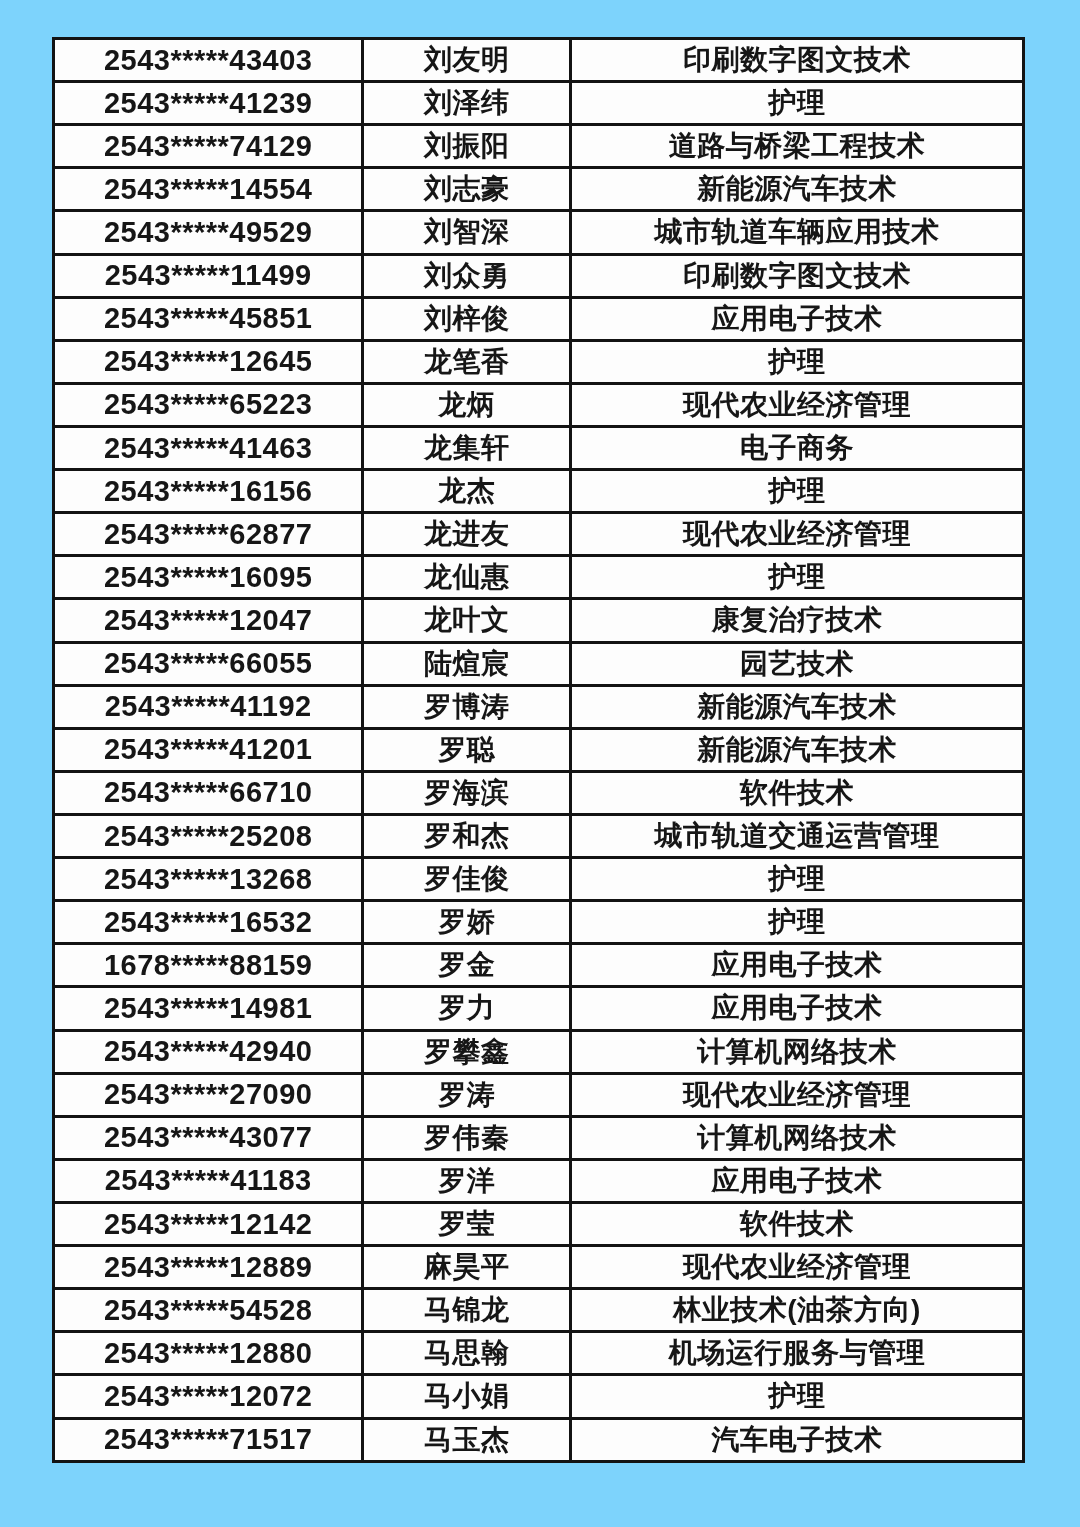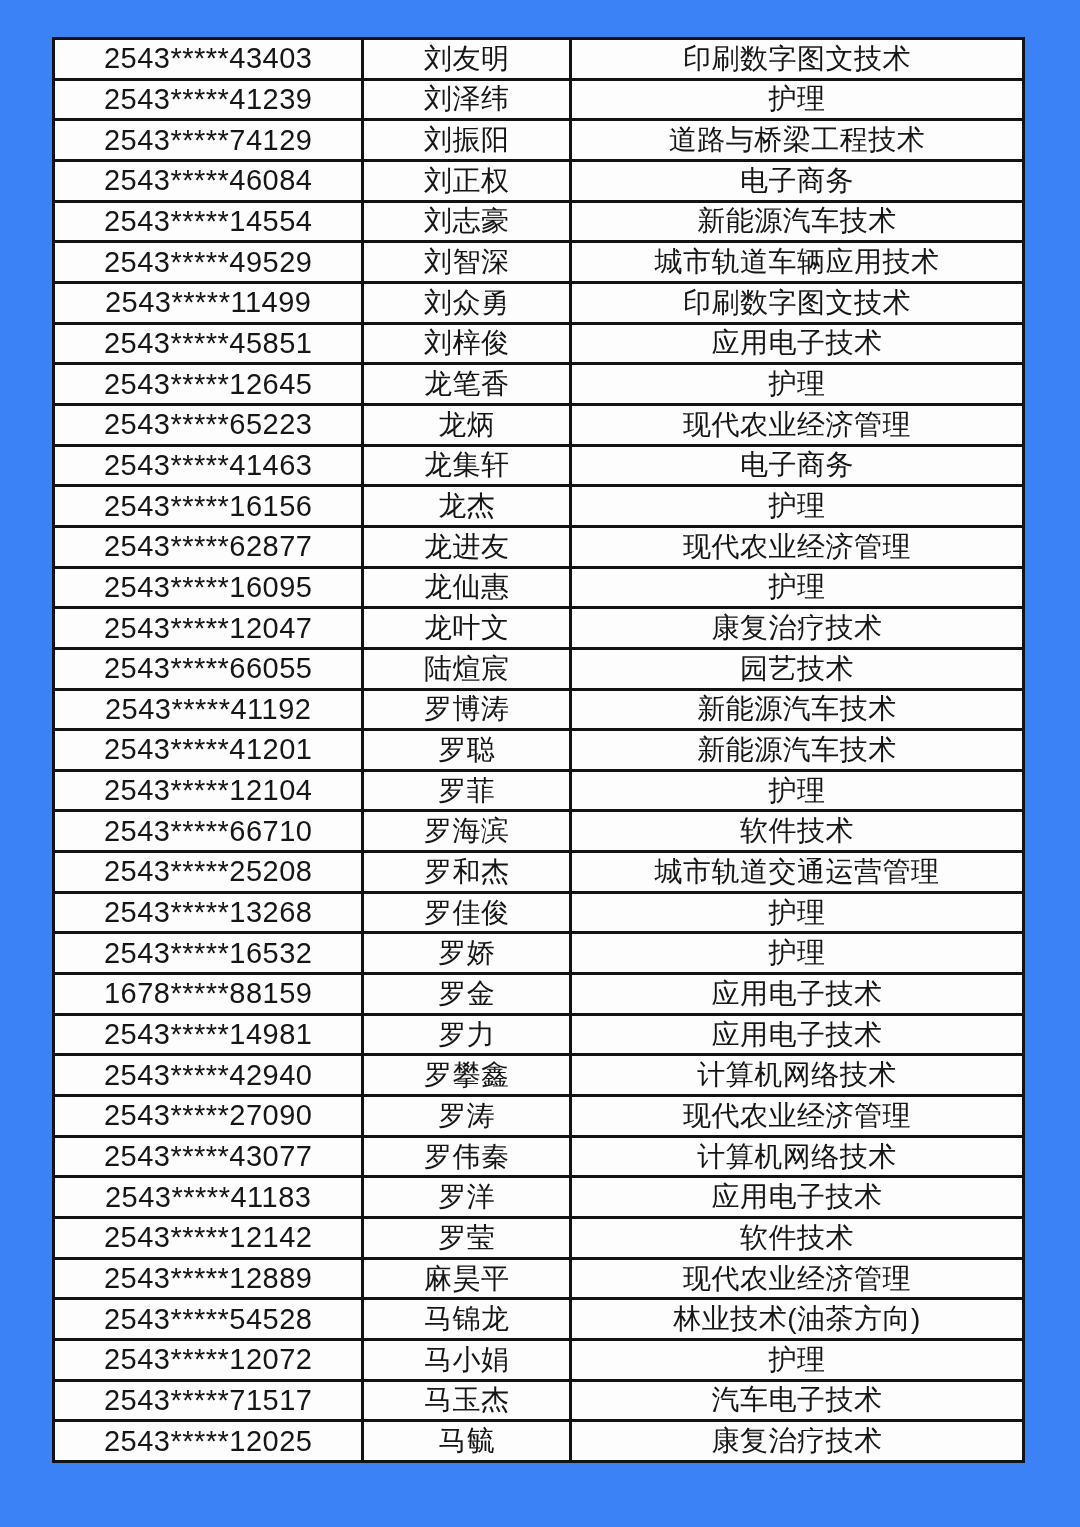--- a/index.html
+++ b/index.html
@@ -4,23 +4,24 @@
 <style>
   html, body {
     margin: 0;
     padding: 0;
     background: #ffffff;
   }
   .page {
     position: relative;
     width: 1080px;
     height: 1527px;
-    background: #3b82f6;
+    background: #7dd3fc;
     font-family: "Liberation Sans", "DejaVu Sans", sans-serif;
     color: #161616;
+    font-weight: bold;
   }
   table.roster {
     position: absolute;
     left: 52px;
     top: 37px;
     width: 973px;
     height: 1426px;
     border-collapse: collapse;
     table-layout: fixed;
     background: #fdfdfd;
@@ -62,25 +63,20 @@
           <td class="id-cell">2543*****41239</td>
           <td>刘泽纬</td>
           <td>护理</td>
         </tr>
         <tr>
           <td class="id-cell">2543*****74129</td>
           <td>刘振阳</td>
           <td>道路与桥梁工程技术</td>
         </tr>
         <tr>
-          <td class="id-cell">2543*****46084</td>
-          <td>刘正权</td>
-          <td>电子商务</td>
-        </tr>
-        <tr>
           <td class="id-cell">2543*****14554</td>
           <td>刘志豪</td>
           <td>新能源汽车技术</td>
         </tr>
         <tr>
           <td class="id-cell">2543*****49529</td>
           <td>刘智深</td>
           <td>城市轨道车辆应用技术</td>
         </tr>
         <tr>
@@ -137,25 +133,20 @@
           <td class="id-cell">2543*****41192</td>
           <td>罗博涛</td>
           <td>新能源汽车技术</td>
         </tr>
         <tr>
           <td class="id-cell">2543*****41201</td>
           <td>罗聪</td>
           <td>新能源汽车技术</td>
         </tr>
         <tr>
-          <td class="id-cell">2543*****12104</td>
-          <td>罗菲</td>
-          <td>护理</td>
-        </tr>
-        <tr>
           <td class="id-cell">2543*****66710</td>
           <td>罗海滨</td>
           <td>软件技术</td>
         </tr>
         <tr>
           <td class="id-cell">2543*****25208</td>
           <td>罗和杰</td>
           <td>城市轨道交通运营管理</td>
         </tr>
         <tr>
@@ -207,29 +198,29 @@
           <td class="id-cell">2543*****12889</td>
           <td>麻昊平</td>
           <td>现代农业经济管理</td>
         </tr>
         <tr>
           <td class="id-cell">2543*****54528</td>
           <td>马锦龙</td>
           <td>林业技术(油茶方向)</td>
         </tr>
         <tr>
+          <td class="id-cell">2543*****12880</td>
+          <td>马思翰</td>
+          <td>机场运行服务与管理</td>
+        </tr>
+        <tr>
           <td class="id-cell">2543*****12072</td>
           <td>马小娟</td>
           <td>护理</td>
         </tr>
         <tr>
           <td class="id-cell">2543*****71517</td>
           <td>马玉杰</td>
           <td>汽车电子技术</td>
-        </tr>
-        <tr>
-          <td class="id-cell">2543*****12025</td>
-          <td>马毓</td>
-          <td>康复治疗技术</td>
         </tr>
       </tbody>
   </table>
 </div>
 
 </body></html>

